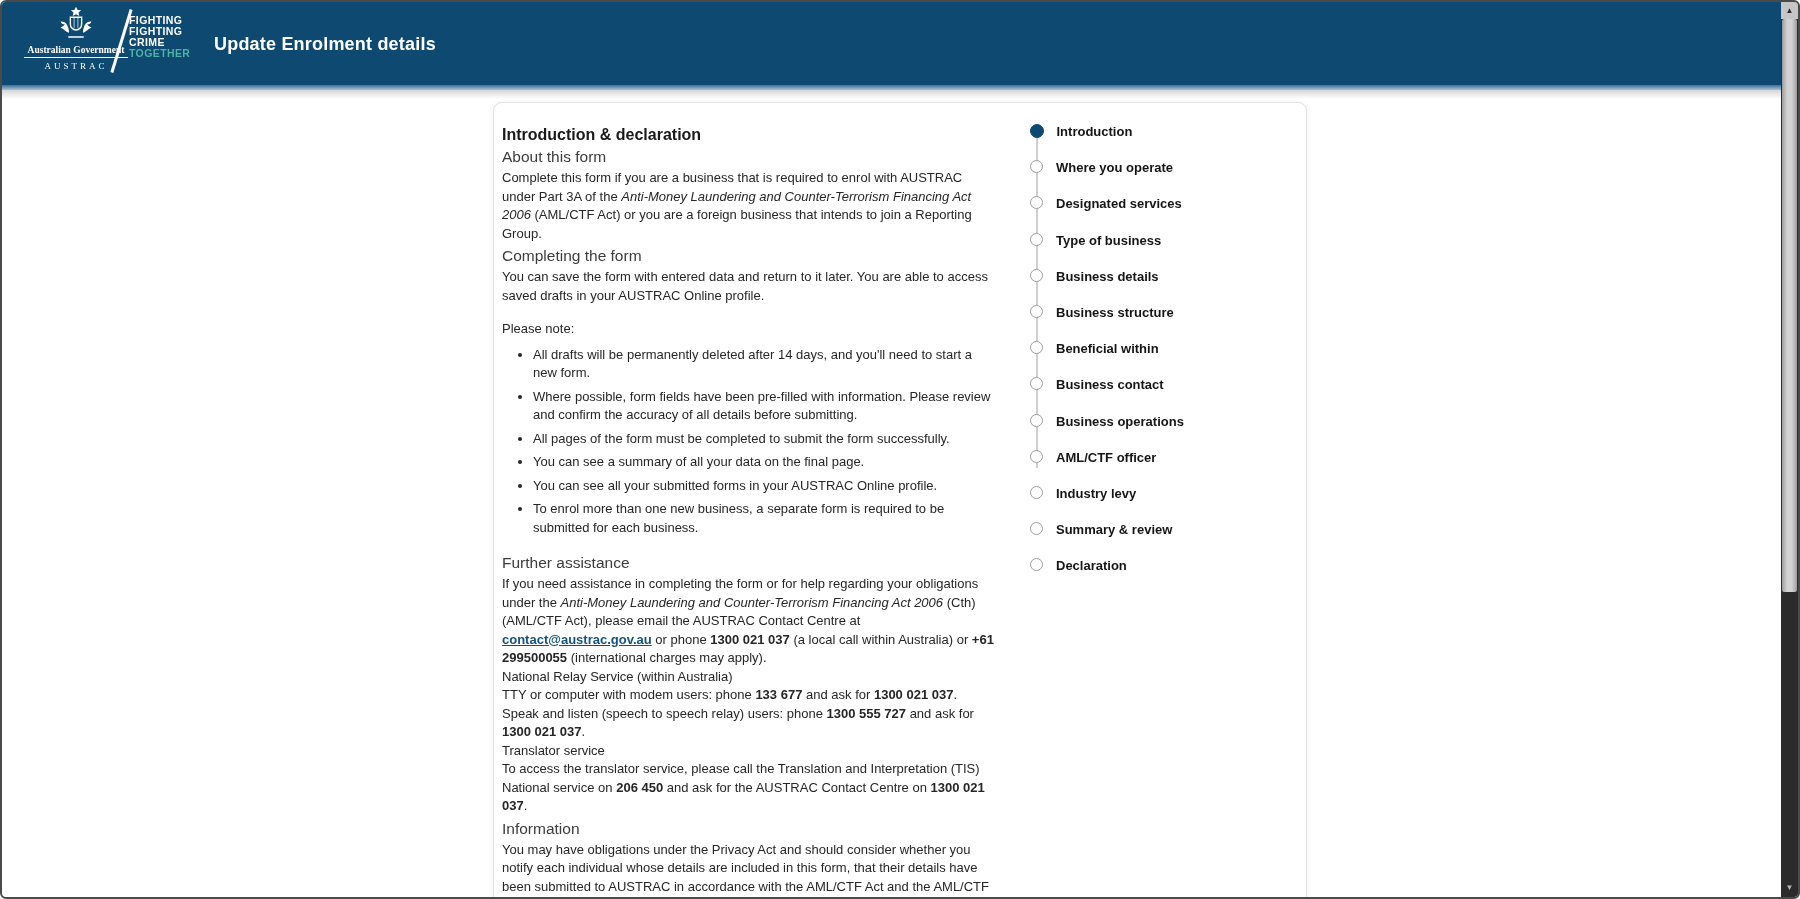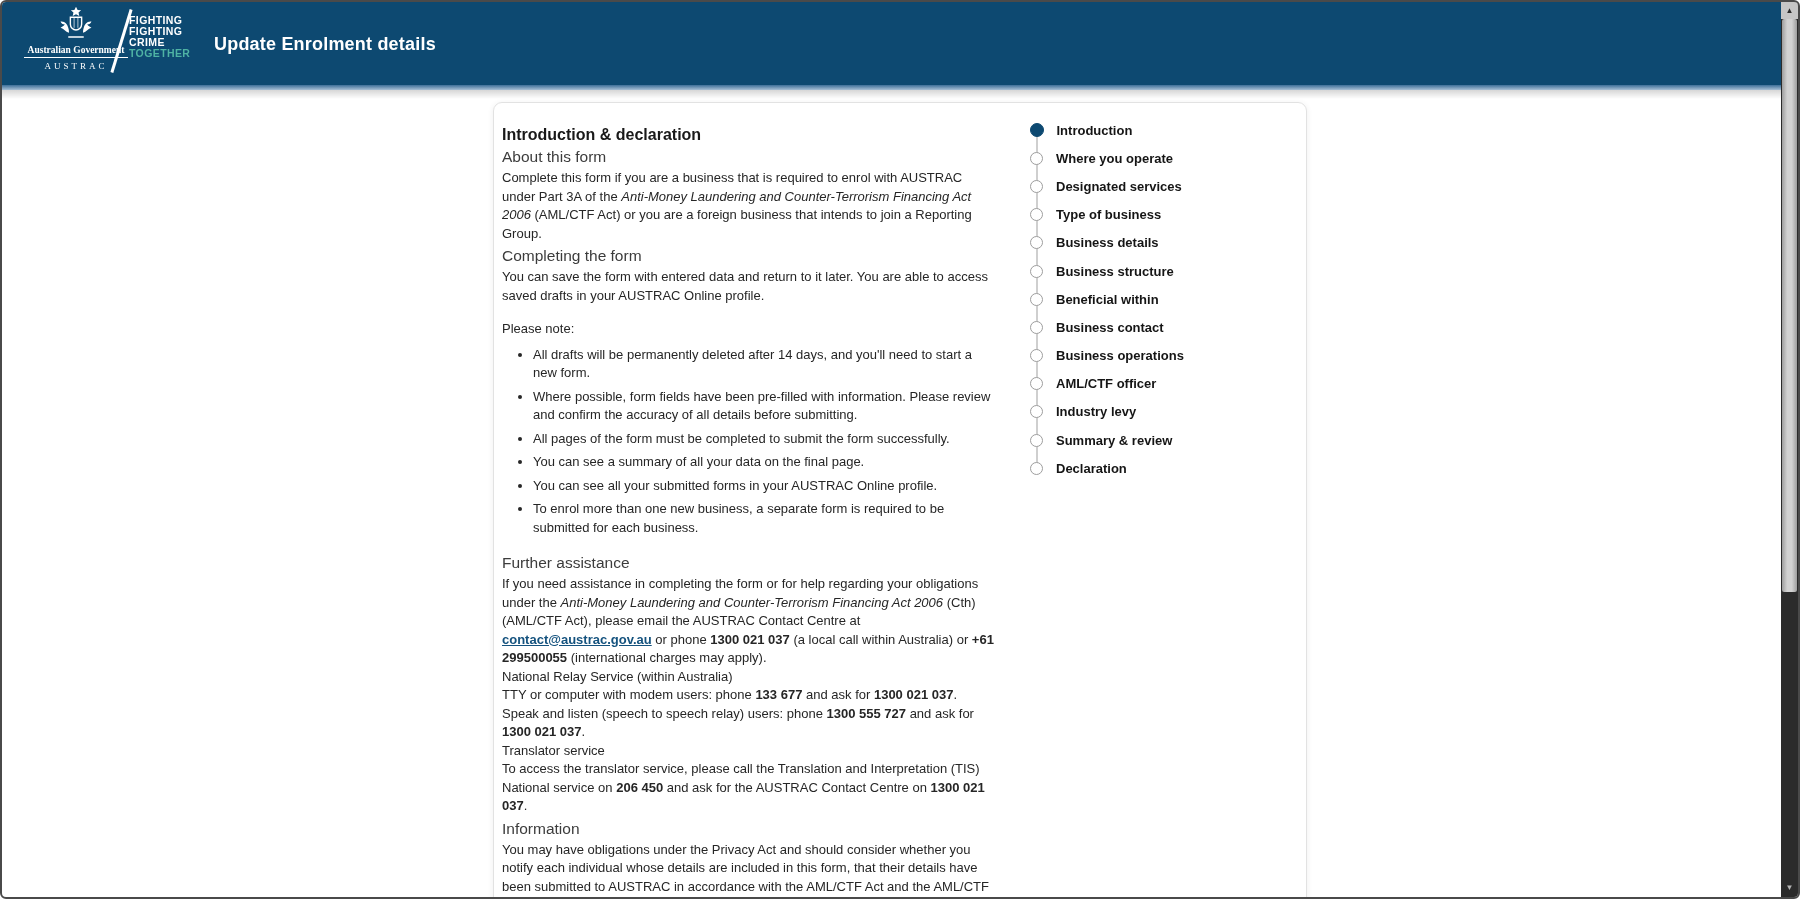--- a/index.html
+++ b/index.html
@@ -48,21 +48,21 @@
   .content p{margin:0; font-size:13px; line-height:18.5px; color:#262626;}
   .content p.note{margin-top:15px;}
   .content ul{margin:7px 0 0; padding-left:31px; list-style:disc;}
   .content li{margin:0 0 5px; font-size:13px; line-height:18.5px;}
   .it{font-style:italic;}
   .bd{font-weight:700;}
   .content a{color:var(--link,#14527e); font-weight:700; text-decoration:underline;}
   
   .stepper{position:absolute; left:536px; top:13px; width:260px;}
   .stepper .connector{position:absolute; left:5.5px; top:14px; width:2px; height:338px; background:#cfcfcf;}
-  .step-row{display:flex; align-items:center; height:28.2px; position:relative; cursor:pointer;}
+  .step-row{display:flex; align-items:flex-start; height:28.2px; position:relative; cursor:pointer;margin-top:8px;}
   .step-circle{width:13px; height:13px; border-radius:50%; background:#fff; border:1.5px solid #9e9e9e; box-sizing:border-box; position:relative; z-index:1; flex:0 0 auto;}
   .step-row.active .step-circle{width:14px; height:14px; margin-left:-.5px; background:var(--step-active,#0d4971); border-color:var(--step-active,#0d4971);}
   .step-label{margin-left:13px; font-size:13px; font-weight:700; color:#151515; white-space:nowrap;}
   
   .scrollbar{position:absolute; top:0; right:0; width:17px; height:100%; background:#2b2b2b;}
   .sb-btn{position:absolute; left:0; width:17px; height:17px; display:flex; align-items:center; justify-content:center; font-size:8px; line-height:1;}
   .sb-btn.up{top:0; background:#c6c6c6; color:#2b2b2b;}
   .sb-btn.down{bottom:1px; background:transparent; color:#b5b5b5;}
   .sb-thumb{position:absolute; left:1px; top:17px; width:15px; height:573px;
     background:linear-gradient(90deg,#9e9e9e,#d2d2d2 35%,#d2d2d2 65%,#9e9e9e); border-radius:2px;}

